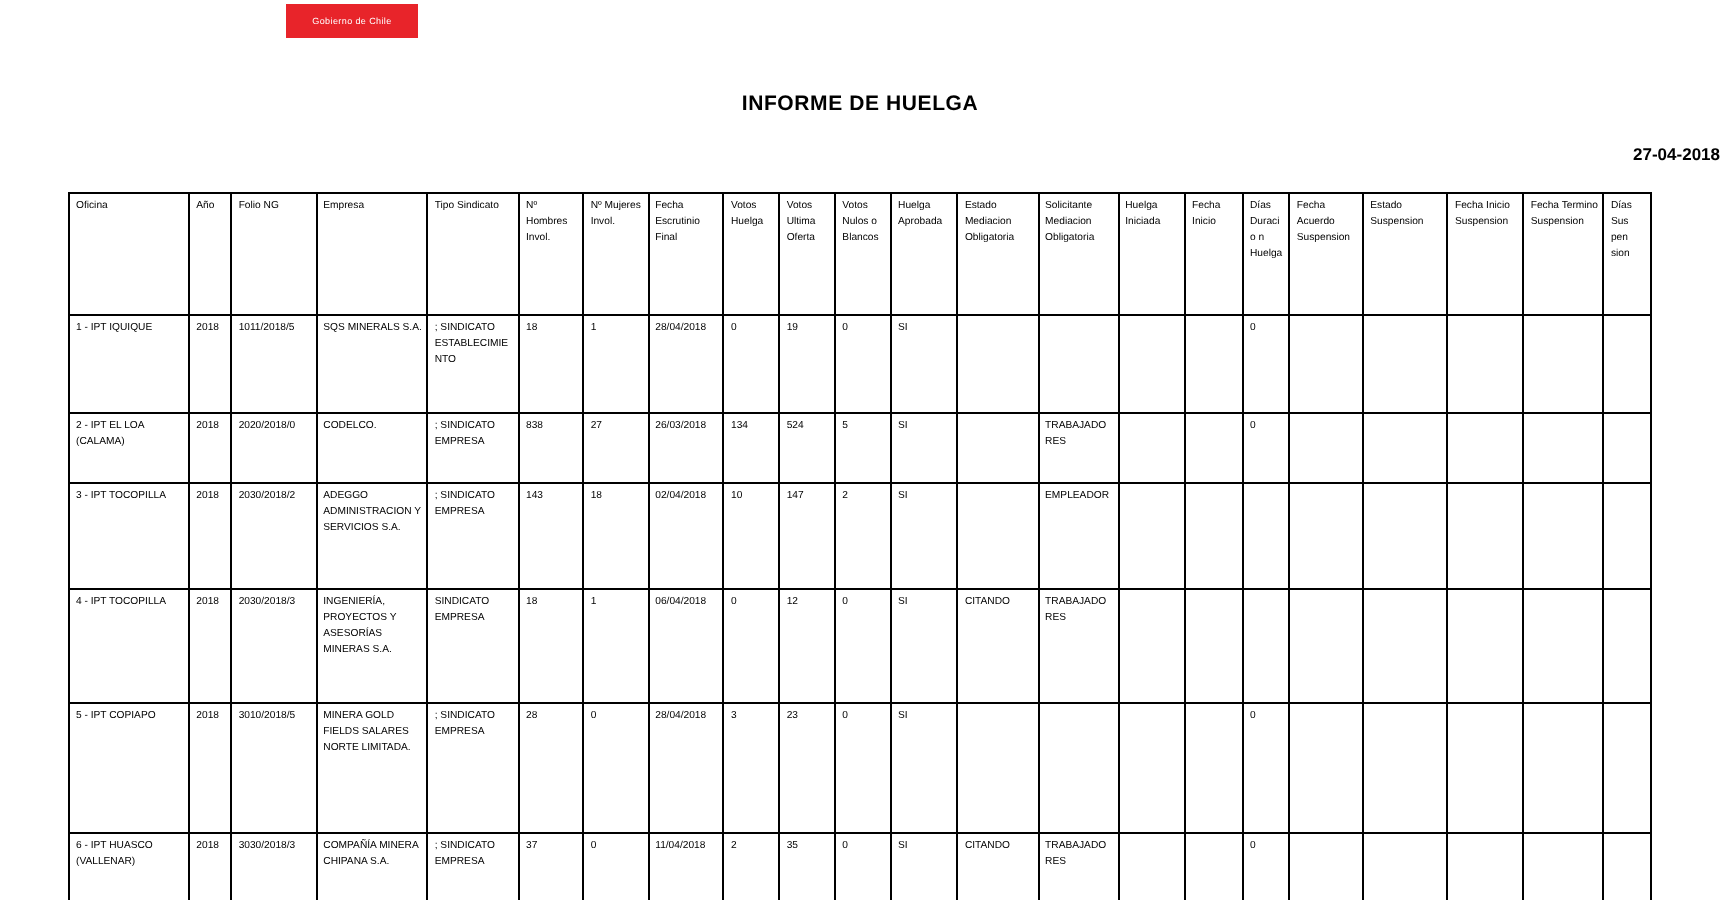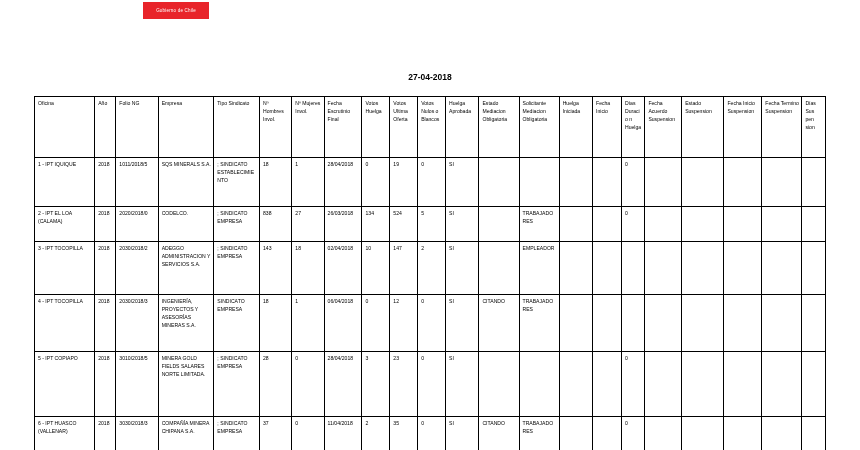--- a/index.html
+++ b/index.html
@@ -58,21 +58,21 @@
     text-align: center;
     font-size: 10.5px;
     font-weight: bold;
     letter-spacing: 0.3px;
   }
   .doc-date {
     position: absolute;
     left: 0;
     top: 72px;
     width: 860px;
-    text-align: center;
+    text-align: right;
     font-size: 8.5px;
     font-weight: bold;
   }
   
   .table-wrap {
     position: absolute;
     left: 34px;
     top: 96px;
     width: 792px;
   }
@@ -110,20 +110,21 @@
 </head>
 <body>
 
 <div class="page">
 
   <div class="logo-wrap">
     <div class="logo">Gobierno de Chile</div>
     <div class="logo-bar"></div>
   </div>
 
+  <div class="doc-title">INFORME DE HUELGA</div>
   <div class="doc-date">27-04-2018</div>
 
   <div class="table-wrap">
     <table class="report">
       <colgroup>
         <col style="width:54px">
           <col style="width:19px">
           <col style="width:38px">
           <col style="width:50px">
         <col style="width:41px">

